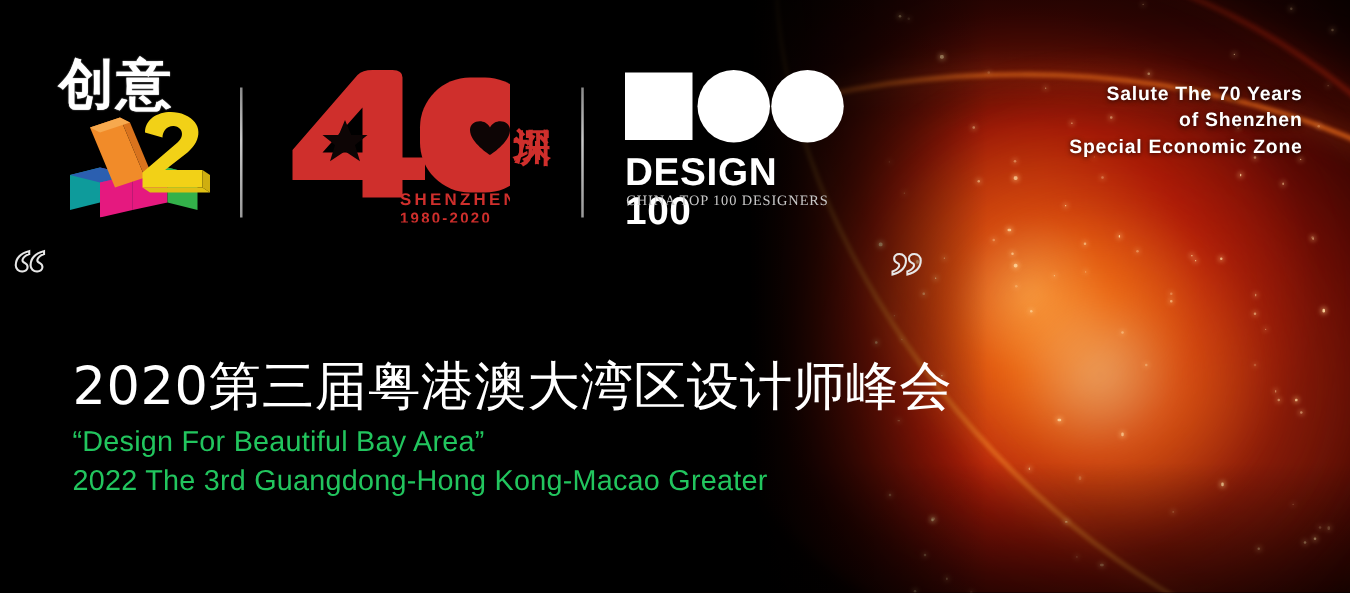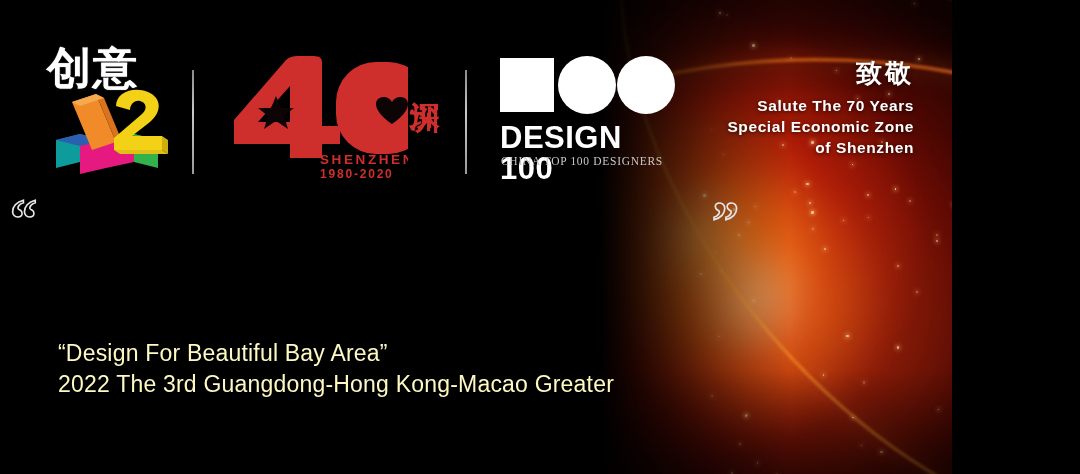--- a/index.html
+++ b/index.html
@@ -5,21 +5,21 @@
   * { margin:0; padding:0; box-sizing:border-box; }
   html,body { background:#000; }
   body {
     width:1080px; height:474px;
     font-family:"Liberation Sans", sans-serif;
     overflow:hidden;
   }
 
   #banner {
     position:relative;
-    width:952px; height:474px;
+    width:1080px; height:474px;
     background:#030101;
     overflow:hidden;
   }
 
   
   .bg-layer { position:absolute; inset:0; overflow:hidden; pointer-events:none; }
 
   .glow-core {
     position:absolute;
     right:-150px; top:-170px;
@@ -217,21 +217,21 @@
     position:absolute; left:58px; top:284px;
     font-size:42px; line-height:50px; font-weight:400;
     letter-spacing:0.5px; color:#ffffff;
     font-family:"DejaVu Sans","Liberation Sans",sans-serif;
     white-space:nowrap;
   }
 
   .en-block { position:absolute; left:58px; top:338px; width:720px; }
   .en-line {
     font-size:23px; line-height:31px; font-weight:300;
-    color:#fef9c3; letter-spacing:0.2px;
+    color:#22c55e; letter-spacing:0.2px;
     font-family:"Liberation Sans",sans-serif;
     white-space:nowrap;
   }
 
   
   .salute {
     position:absolute; right:38px; top:58px;
     width:260px; text-align:right;
   }
   .salute-l1 {
@@ -431,27 +431,27 @@
         <div class="d100-title">DESIGN 100</div>
         <div class="d100-sub">CHINA TOP 100 DESIGNERS</div>
       </div>
     </div>
 
     <div class="headline-wrap">
       <div class="quote quote-open">“</div>
       <div class="quote quote-close">”</div>
     </div>
 
+    <div class="subtitle-cn">2020第三届粤港澳大湾区设计师峰会</div>
 
     <div class="en-block">
       <div class="en-line">“Design For Beautiful Bay Area”</div>
       <div class="en-line">2022 The 3rd Guangdong-Hong Kong-Macao Greater</div>
     </div>
 
     <div class="salute">
-      <div class="salute-l1">致敬</div>
       <div class="salute-en">Salute The 70 Years</div>
+      <div class="salute-en" style="margin-top:0">of Shenzhen</div>
       <div class="salute-en" style="margin-top:0">Special Economic Zone</div>
-      <div class="salute-en" style="margin-top:0">of Shenzhen</div>
     </div>
 
   </div>
 </div>
 
 </body></html>

